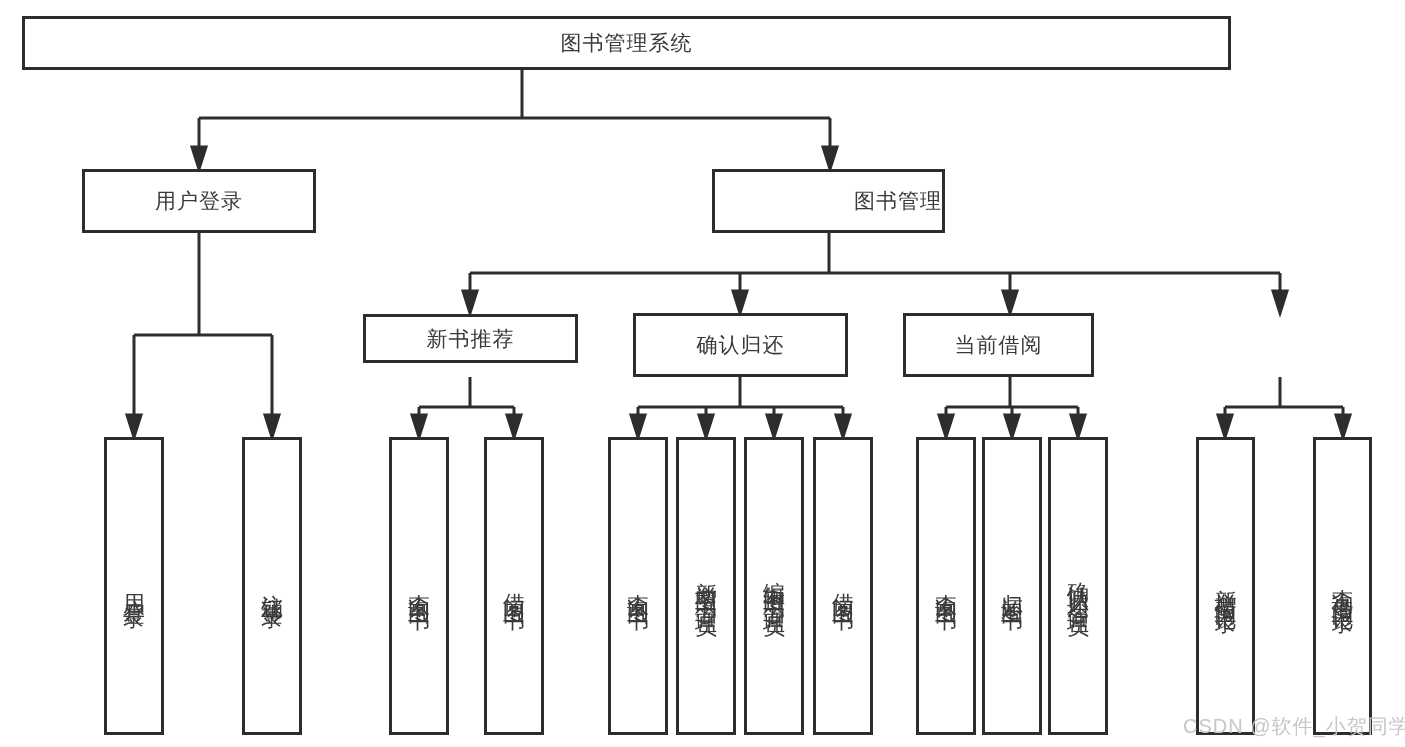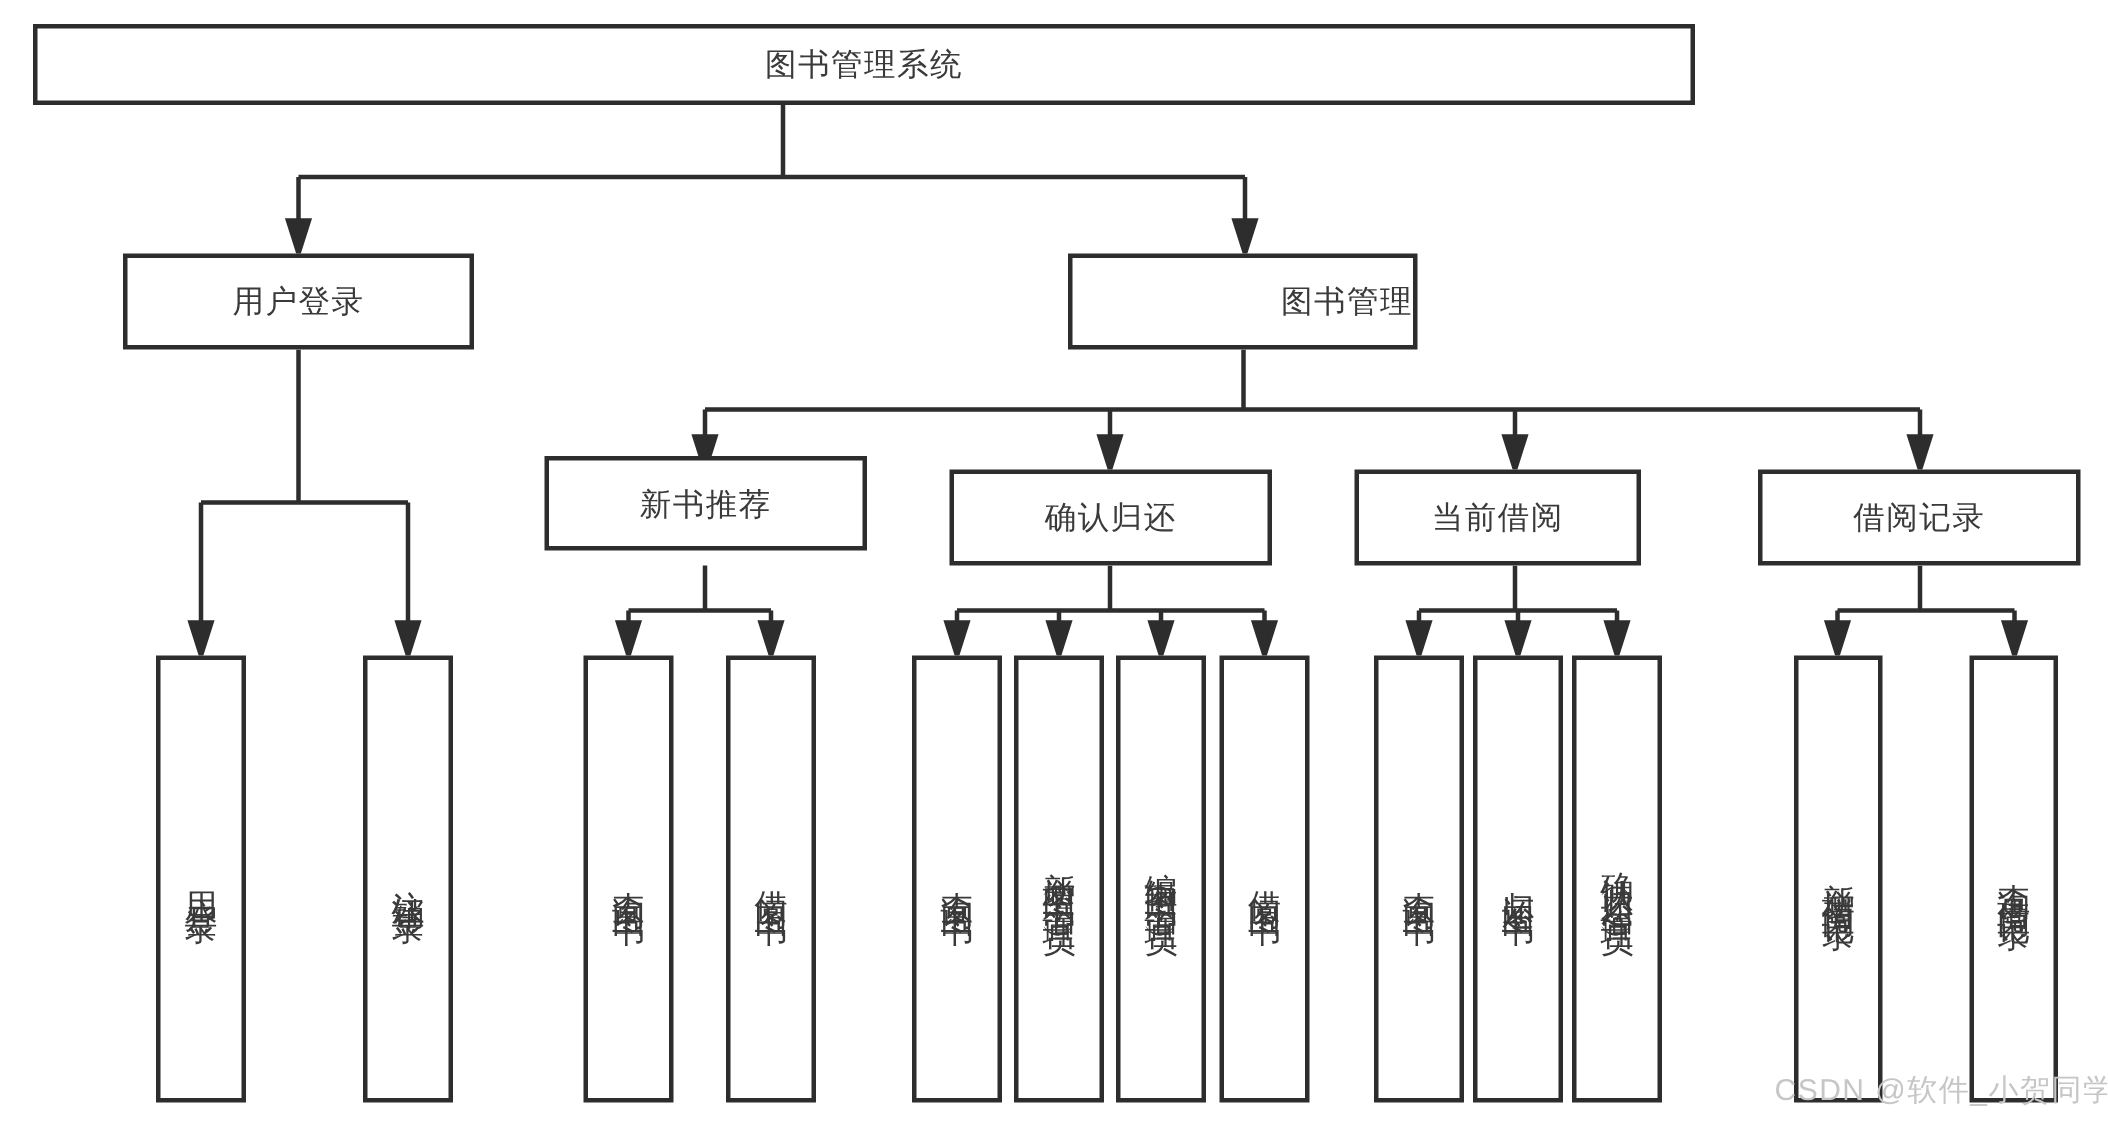--- a/index.html
+++ b/index.html
@@ -94,42 +94,39 @@
         <polygon points="1071,415 1085,415 1078,437"></polygon>
       </g>
       <g>
         <path fill="none" d="M1280 377 V407 M1225 407 H1343 M1225 407 V418 M1343 407 V418"></path>
         <polygon points="1218,415 1232,415 1225,437"></polygon>
         <polygon points="1336,415 1350,415 1343,437"></polygon>
       </g>
     </g>
   </svg>
 
-  <div class="node node-h" style="left:22px; top:16px; width:1108px; height:54px;">
+  <div class="node node-h" style="left:22px; top:16px; width:1209px; height:54px;">
     <span class="htext">图书管理系统</span>
   </div>
 
   <div class="node node-h" style="left:82px; top:169px; width:234px; height:64px;">
     <span class="htext">用户登录</span>
   </div>
   <div class="node node-h" style="left:712px; top:169px; width:233px; height:64px;justify-content:flex-end;">
     <span class="htext">图书管理</span>
   </div>
 
-  <div class="node node-h" style="left:363px; top:304px; width:215px; height:63px;">
+  <div class="node node-h" style="left:363px; top:314px; width:215px; height:49px;">
     <span class="htext">新书推荐</span>
   </div>
   <div class="node node-h" style="left:633px; top:313px; width:215px; height:64px;">
     <span class="htext">确认归还</span>
   </div>
   <div class="node node-h" style="left:903px; top:313px; width:191px; height:64px;">
     <span class="htext">当前借阅</span>
-  </div>
-  <div class="node node-h" style="left:1172px; top:313px; width:215px; height:64px;">
-    <span class="htext">借阅记录</span>
   </div>
 
   <div class="node node-v" style="left:104px; top:437px; width:60px; height:298px;">
     <span class="vtext">用户登录</span>
   </div>
   <div class="node node-v" style="left:242px; top:437px; width:60px; height:298px;">
     <span class="vtext">注销登录</span>
   </div>
 
   <div class="node node-v" style="left:389px; top:437px; width:60px; height:298px;">

